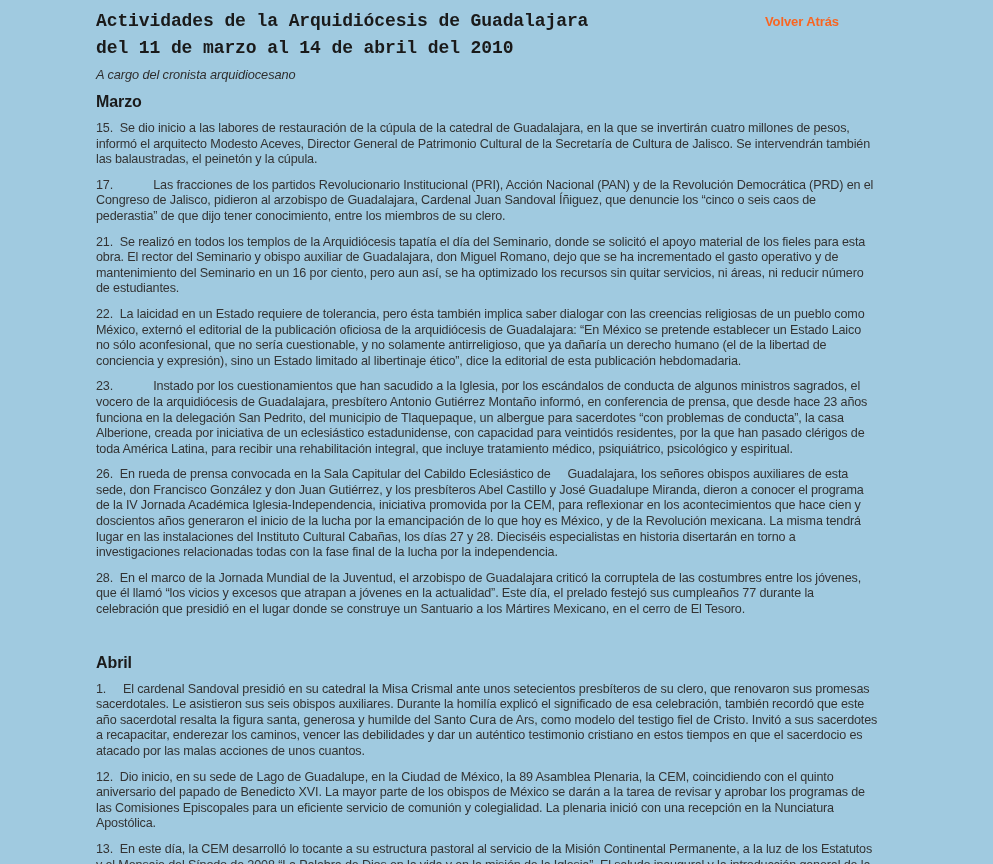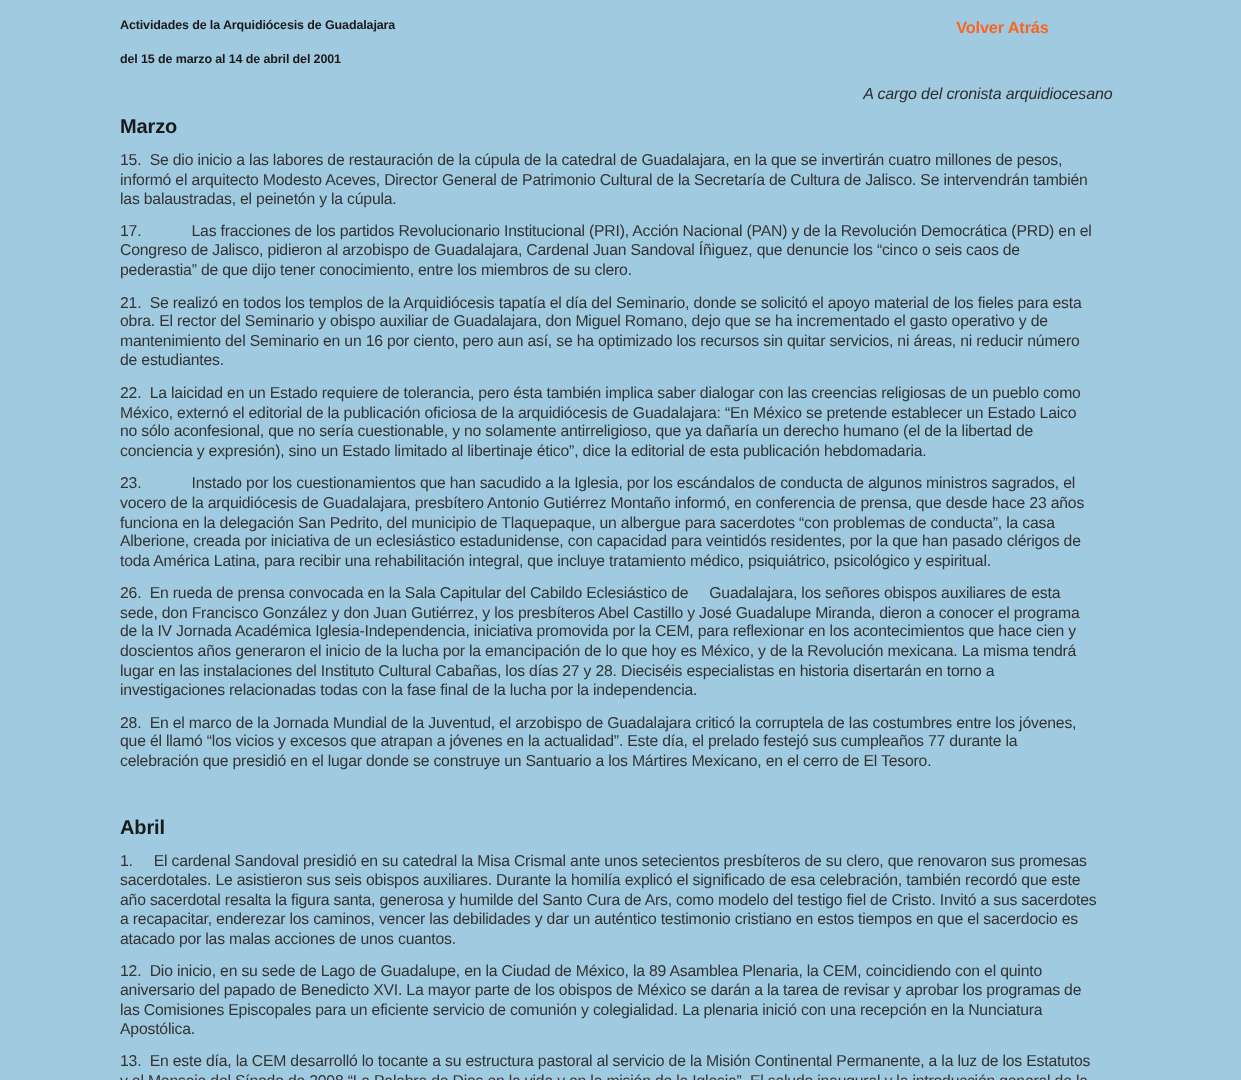--- a/index.html
+++ b/index.html
@@ -28,35 +28,35 @@
     letter-spacing: -0.1px;
   }
   .doc {
     position: absolute;
     left: 96px;
     top: 14px;
     width: 794px;
   }
   .doc-title,
   .doc-subtitle {
-    font-size: 10px;
+    font-size: 18px;
     font-weight: 700;
     color: #1a1a1a;
     margin: 0 0 13px 0;
     line-height: 14px;
     letter-spacing: -0.1px;
+    font-family: Liberation Mono, monospace;
   }
   .doc-byline {
     font-size: 12.8px;
     font-style: italic;
     color: #2e2e2e;
     margin: 0 0 13px 0;
     line-height: 14px;
     letter-spacing: -0.1px;
-    text-align: right;
   }
   .section-heading {
     font-size: 16px;
     font-weight: 700;
     color: #1a1a1a;
     margin: 0 0 12px 0;
     line-height: 14px;
     letter-spacing: -0.1px;
   }
   .section-heading.second {
@@ -74,21 +74,21 @@
 </style>
 </head>
 <body>
 
 <a class="back-link">Volver Atrás</a>
 
 <main class="doc">
 
   <p class="doc-title">Actividades de la Arquidiócesis de Guadalajara</p>
 
-  <p class="doc-subtitle">del 15 de marzo al 14 de abril del 2001</p>
+  <p class="doc-subtitle">del 11 de marzo al 14 de abril del 2010</p>
 
   <p class="doc-byline">A cargo del cronista arquidiocesano</p>
 
   <h2 class="section-heading">Marzo</h2>
 
   <p class="para">15.  Se dio inicio a las labores de restauración de la cúpula de la catedral de Guadalajara, en la que se invertirán cuatro millones de pesos, informó el arquitecto Modesto Aceves, Director General de Patrimonio Cultural de la Secretaría de Cultura de Jalisco. Se intervendrán también las balaustradas, el peinetón y la cúpula.</p>
   <p class="para">17.            Las fracciones de los partidos Revolucionario Institucional (PRI), Acción Nacional (PAN) y de la Revolución Democrática (PRD) en el Congreso de Jalisco, pidieron al arzobispo de Guadalajara, Cardenal Juan Sandoval Íñiguez, que denuncie los “cinco o seis caos de pederastia” de que dijo tener conocimiento, entre los miembros de su clero.</p>
   <p class="para">21.  Se realizó en todos los templos de la Arquidiócesis tapatía el día del Seminario, donde se solicitó el apoyo material de los fieles para esta obra. El rector del Seminario y obispo auxiliar de Guadalajara, don Miguel Romano, dejo que se ha incrementado el gasto operativo y de mantenimiento del Seminario en un 16 por ciento, pero aun así, se ha optimizado los recursos sin quitar servicios, ni áreas, ni reducir número de estudiantes.</p>
   <p class="para">22.  La laicidad en un Estado requiere de tolerancia, pero ésta también implica saber dialogar con las creencias religiosas de un pueblo como México, externó el editorial de la publicación oficiosa de la arquidiócesis de Guadalajara: “En México se pretende establecer un Estado Laico no sólo aconfesional, que no sería cuestionable, y no solamente antirreligioso, que ya dañaría un derecho humano (el de la libertad de conciencia y expresión), sino un Estado limitado al libertinaje ético”, dice la editorial de esta publicación hebdomadaria.</p>
   <p class="para">23.            Instado por los cuestionamientos que han sacudido a la Iglesia, por los escándalos de conducta de algunos ministros sagrados, el vocero de la arquidiócesis de Guadalajara, presbítero Antonio Gutiérrez Montaño informó, en conferencia de prensa, que desde hace 23 años funciona en la delegación San Pedrito, del municipio de Tlaquepaque, un albergue para sacerdotes “con problemas de conducta”, la casa Alberione, creada por iniciativa de un eclesiástico estadunidense, con capacidad para veintidós residentes, por la que han pasado clérigos de toda América Latina, para recibir una rehabilitación integral, que incluye tratamiento médico, psiquiátrico, psicológico y espiritual.</p>

